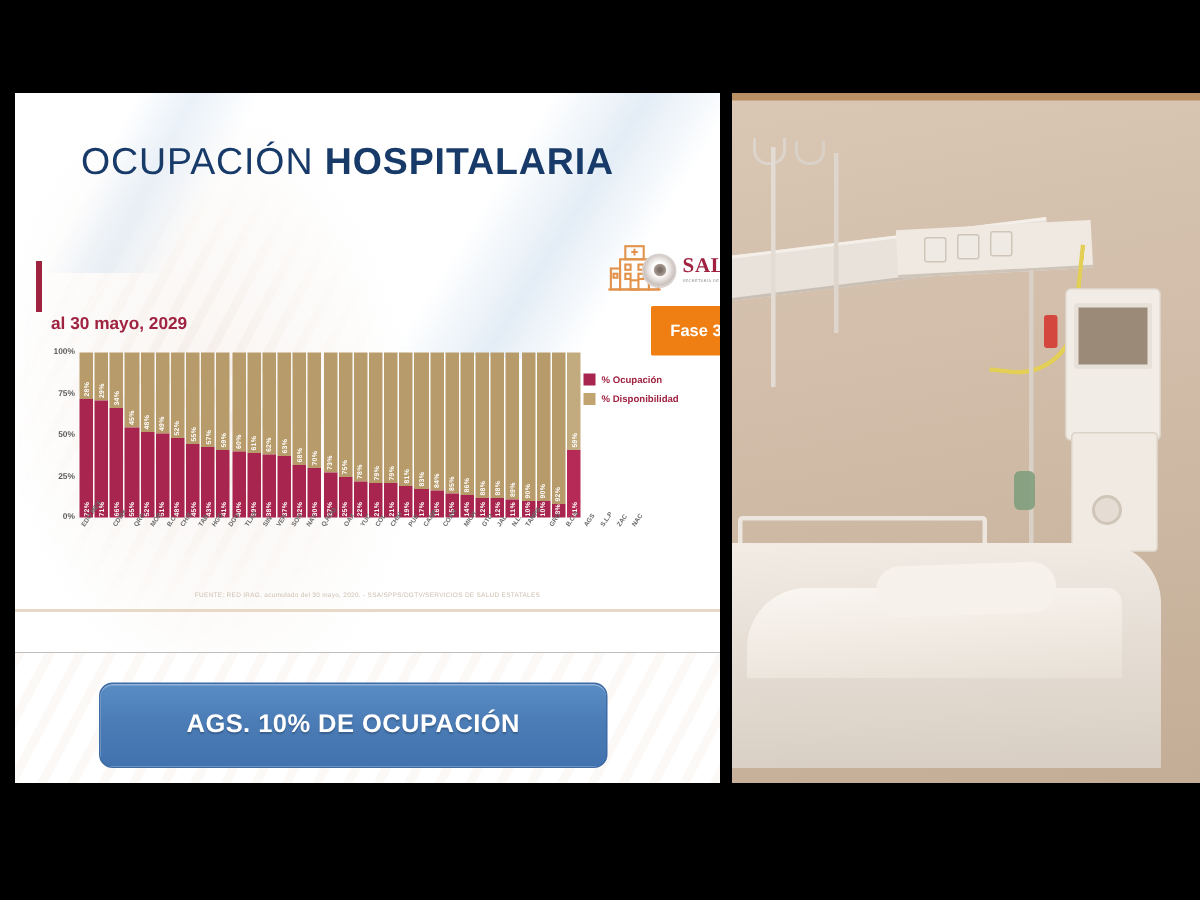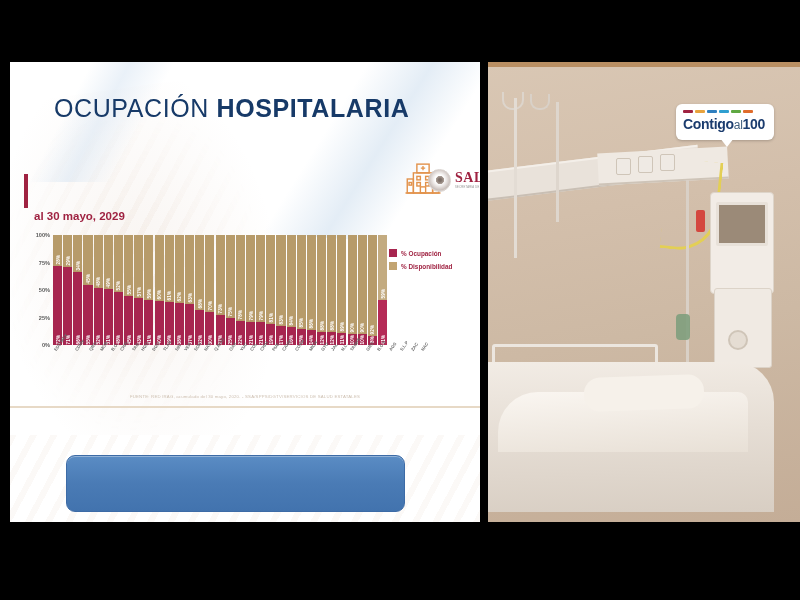--- a/index.html
+++ b/index.html
@@ -226,20 +226,21 @@
     <div class="sub-date">al 30 mayo, 2029</div>
 
     <div class="salud">
       <div class="eagle"></div>
       <div class="stxt">
         <div class="s1">SALUD</div>
         <div class="s2">SECRETARÍA DE SALUD</div>
       </div>
     </div>
 
+    <div class="fase">Fase 3</div>
 
     <div id="chart">
       <div class="y-axis">
           <div class="y-tick" style="top: 100%;">0%</div>
           <div class="y-tick" style="top: 75%;">25%</div>
           <div class="y-tick" style="top: 50%;">50%</div>
           <div class="y-tick" style="top: 25%;">75%</div>
           <div class="y-tick" style="top: 0%;">100%</div>
         </div>
       <div class="plot">
@@ -621,20 +622,21 @@
       </div>
     </div>
 
     <div class="source">FUENTE: RED IRAG, acumulado del 30 mayo, 2020. -  SSA/SPPS/DGTV/SERVICIOS DE SALUD ESTATALES</div>
     <div class="slide-rule"></div>
   </div>
 
   <div class="lowerbg"></div>
 
   <div id="banner">
+    <div class="l">AGS. 10% DE OCUPACIÓN</div>
   </div>
 
   <div id="photo">
     <div class="wall"></div>
     <div class="topband"></div>
     <div class="rail"></div>
     <div class="rail2"></div>
     <div class="outlet o1"></div>
     <div class="outlet o2"></div>
     <div class="outlet o3"></div>
@@ -649,28 +651,14 @@
     <div class="vent-screen"></div>
     <div class="vent-lo"></div>
     <div class="knob"></div>
     <div class="greenbag"></div>
     <div class="bedrail"></div>
     <div class="bed"></div>
     <div class="sheetfold"></div>
     <div class="pillow"></div>
   </div>
 
-  <div class="contigo">
-    <div class="bars">
-        <i style="background: rgb(159, 34, 65);"></i>
-        <i style="background: rgb(232, 163, 61);"></i>
-        <i style="background: rgb(47, 127, 191);"></i>
-        <i style="background: rgb(47, 159, 208);"></i>
-        <i style="background: rgb(95, 168, 66);"></i>
-        <i style="background: rgb(224, 108, 43);"></i>
-      </div>
-    <div class="txt">
-      <span>Contigo</span><span class="al">al</span><span>100</span>
-    </div>
-    <div class="tail"></div>
-  </div>
 
 </div>
 
 </body></html>

